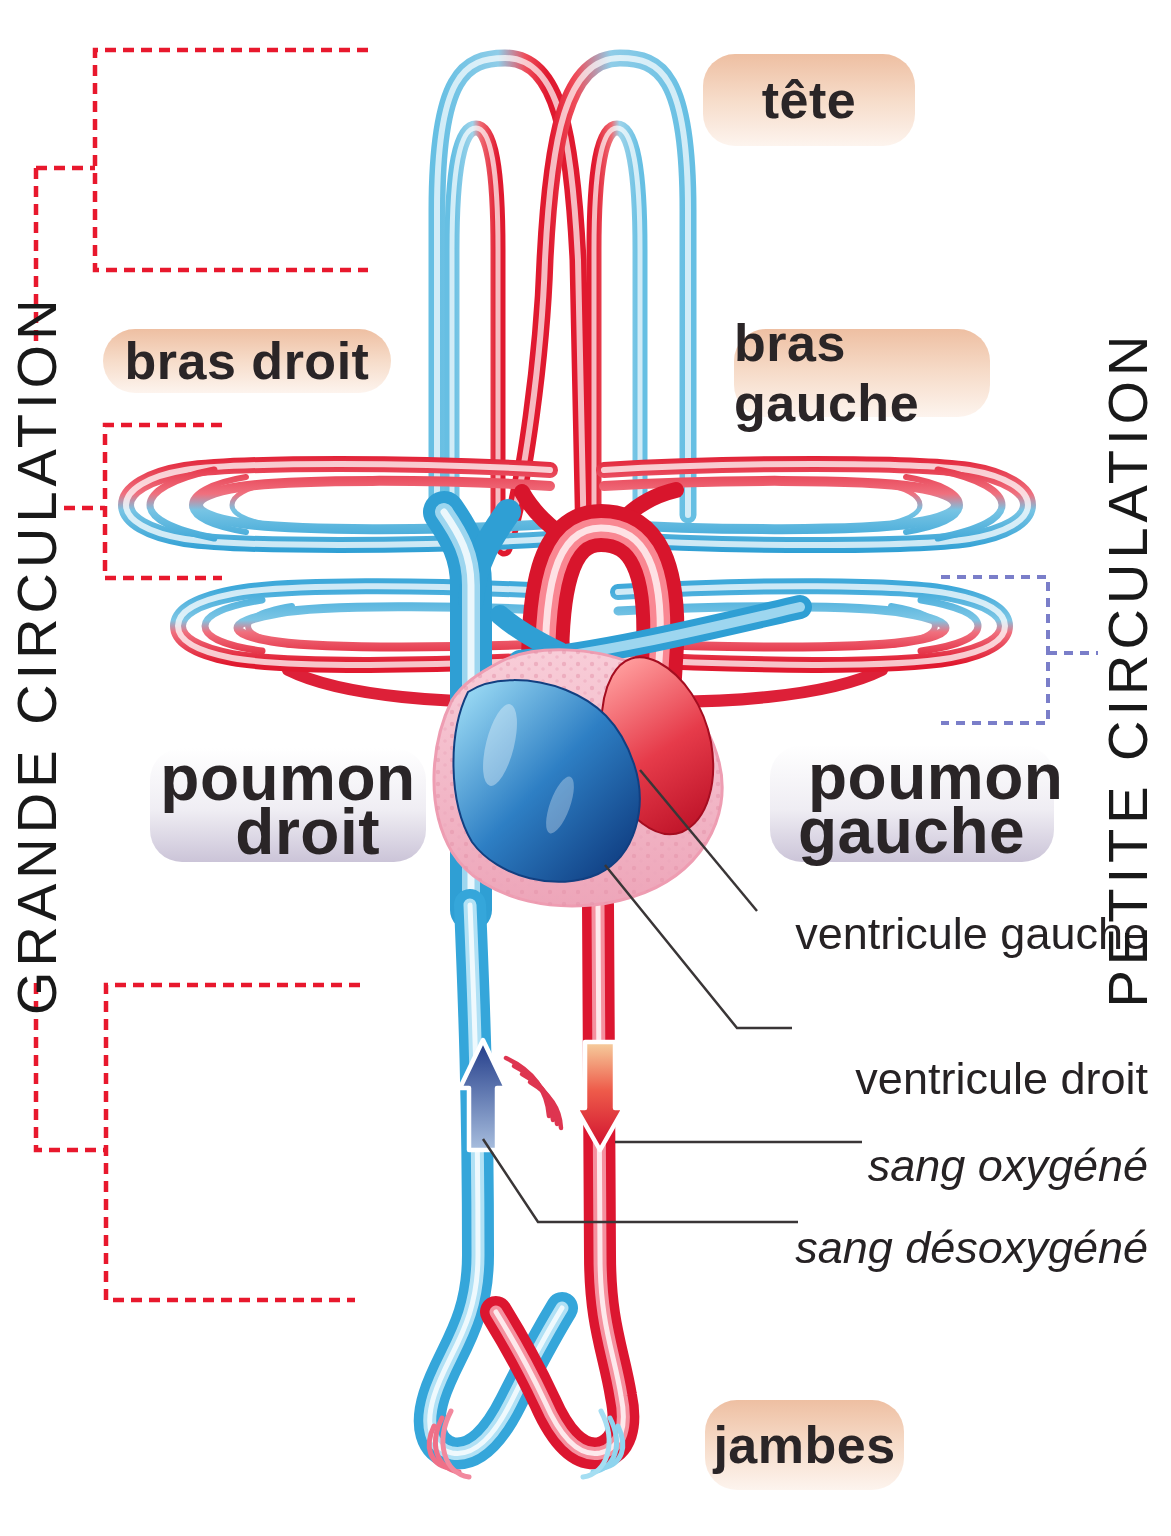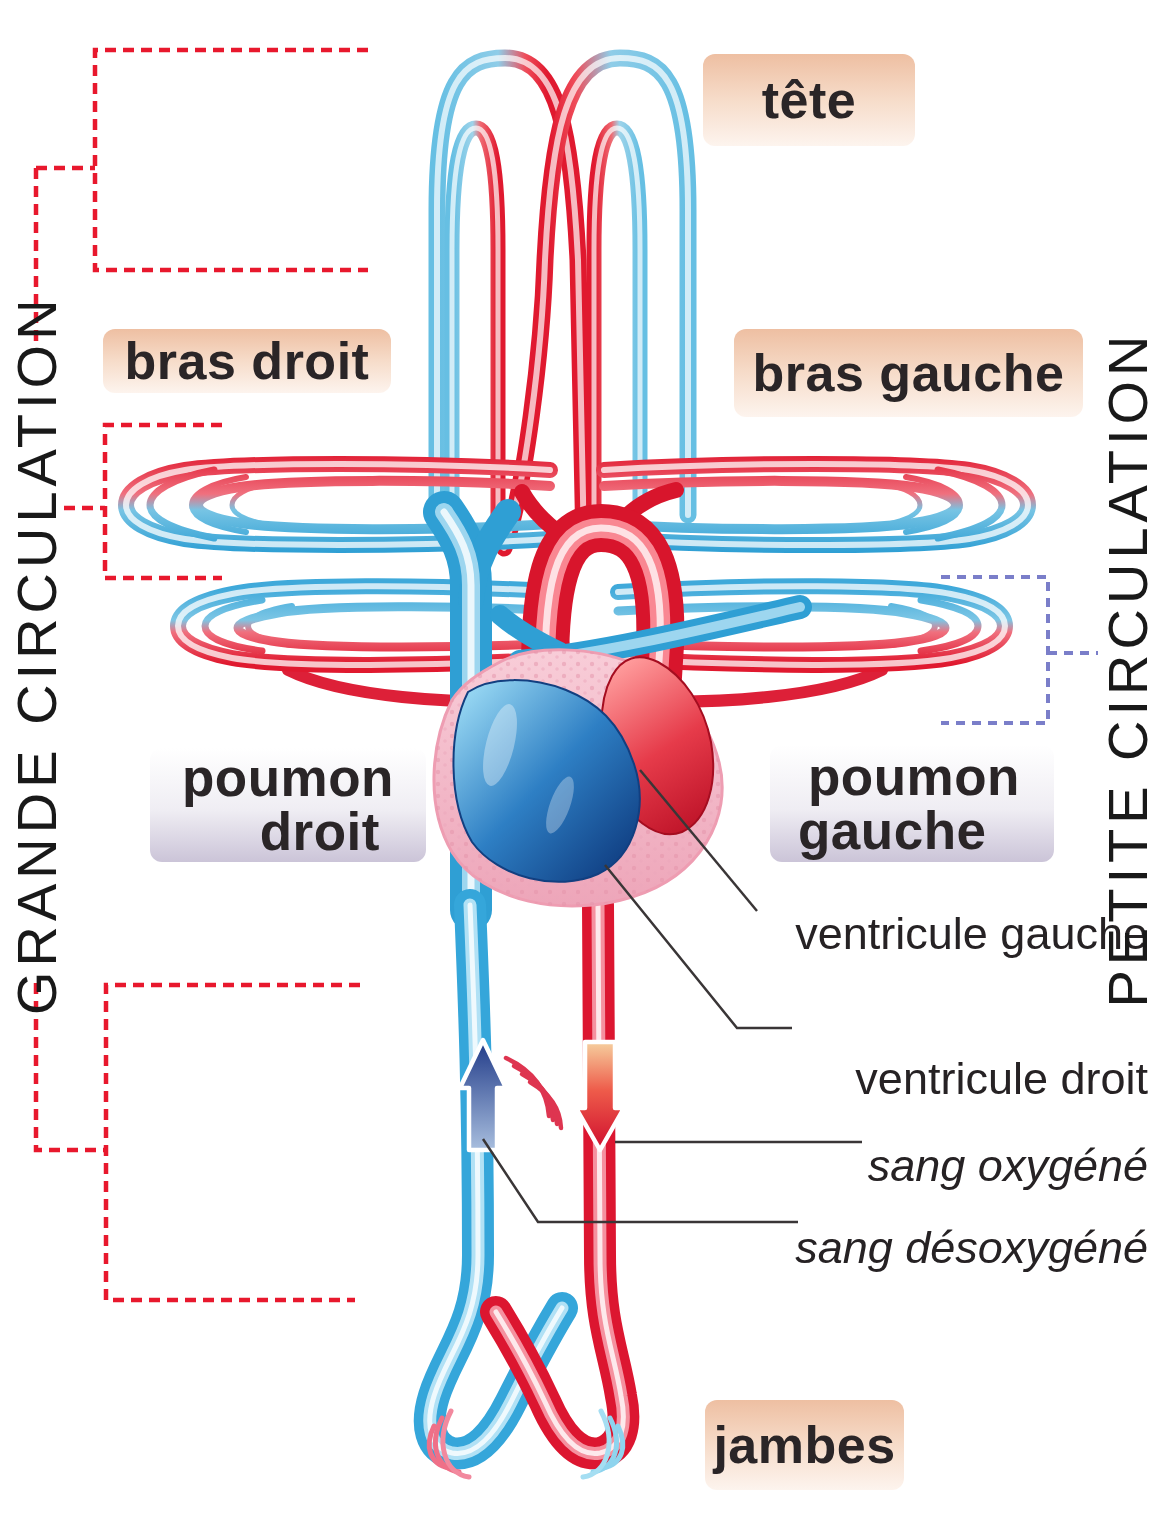--- a/index.html
+++ b/index.html
@@ -1,23 +1,23 @@
 <!DOCTYPE html>
 <html><head>
 <meta charset="utf-8">
 <style>
   html,body{margin:0;padding:0;background:#fff;}
   #stage{position:relative;width:1171px;height:1536px;background:#ffffff;overflow:hidden;
          font-family:"Liberation Sans",sans-serif;}
   #art{position:absolute;left:0;top:0;}
-  .box{position:absolute;border-radius:12px;display:flex;align-items:center;justify-content:center;
+  .box{position:absolute;border-radius:32px;display:flex;align-items:center;justify-content:center;
        font-weight:bold;font-size:52px;color:#2a2527;letter-spacing:0.5px;}
   .peach{background:linear-gradient(180deg,#eebfa2 0%,#f6dbc8 48%,#fdf4ee 100%);}
   .lav{background:linear-gradient(180deg,#ffffff 0%,#efedf3 55%,#cbc4d8 100%);}
-  .box.twolines{flex-direction:column;justify-content:center;align-items:stretch;font-size:53px;line-height:54px;}
+  .box.twolines{flex-direction:column;justify-content:center;align-items:stretch;font-size:64px;line-height:54px;}
   .box.twolines .l1{text-align:center;}
   #poumon-droit .l2{text-align:right;padding-right:46px;}
   #poumon-gauche .l1{text-align:left;padding-left:38px;}
   #poumon-gauche .l2{text-align:left;padding-left:28px;}
   .callout{position:absolute;right:23px;white-space:nowrap;font-size:45px;color:#262224;text-align:right;}
   .callout.it{font-style:italic;margin-top:40px;}
   .vtitle{position:absolute;width:700px;height:58px;line-height:58px;text-align:center;
           font-size:56px;font-weight:400;letter-spacing:5px;color:#191919;transform:rotate(-90deg);white-space:nowrap;}
 </style>
 </head>
@@ -223,21 +223,21 @@
 </svg>
 
 <div class="box peach" id="tete" style="left:703px;top:54px;width:212px;height:92px;">
   <span>tête</span>
 </div>
 
 <div class="box peach" id="bras-droit" style="left:103px;top:329px;width:288px;height:64px;">
   <span>bras droit</span>
 </div>
 
-<div class="box peach" id="bras-gauche" style="left:734px;top:329px;width:349px;height:88px;">
+<div class="box peach" id="bras-gauche" style="left:734px;top:329px;width:256px;height:88px;">
   <span>bras gauche</span>
 </div>
 
 <div class="box lav twolines" id="poumon-droit" style="left:150px;top:748px;width:276px;height:114px;">
   <span class="l1">poumon</span>
   <span class="l2">droit</span>
 </div>
 
 <div class="box lav twolines" id="poumon-gauche" style="left:770px;top:745px;width:284px;height:117px;">
   <span class="l1">poumon</span>

